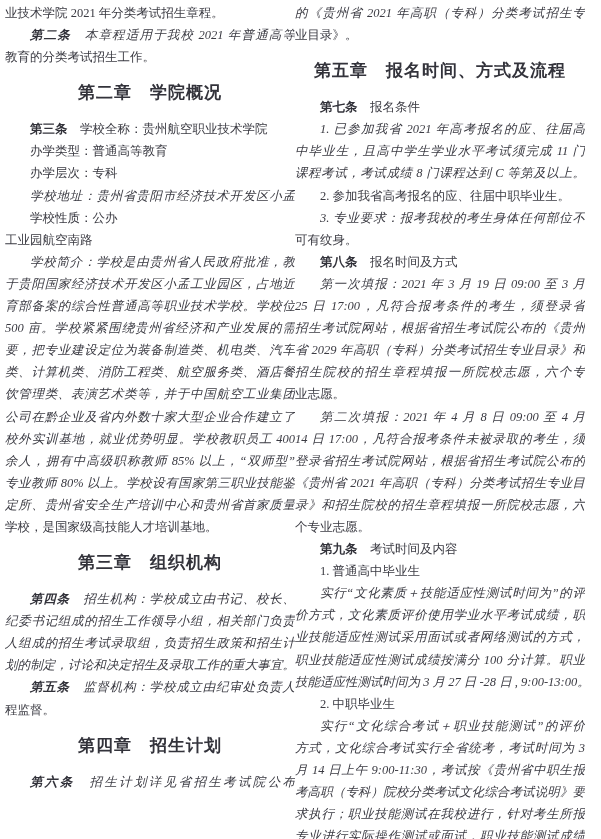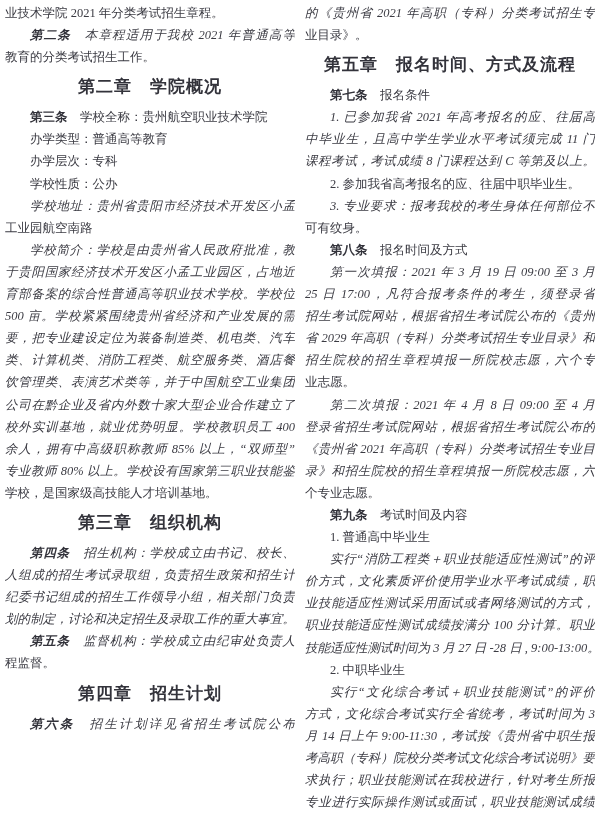--- a/index.html
+++ b/index.html
@@ -9,21 +9,20 @@
   }
   .page {
     position: relative;
     width: 601px;
     height: 839px;
     background: #ffffff;
     overflow: hidden;
     display: flex;
     box-sizing: border-box;
     padding: 2px 5px 0 5px;
-    gap: 10px;
     font-family: "Liberation Serif", "DejaVu Serif", serif;
     color: #3a3a42;
   }
   .col {
     flex: 0 0 290px;
     width: 290px;
     overflow: hidden;
     font-size: 12.5px;
   }
   .line {
@@ -44,58 +43,59 @@
     font-weight: bold;
     color: #33333b;
   }
   .heading {
     font-family: "Liberation Sans", "DejaVu Sans", sans-serif;
     font-weight: bold;
     font-size: 17px;
     line-height: 24px;
     height: 24px;
     text-align: center;
-    margin: 7px 0;
+    margin: 13px 0;
     color: #33333b;
     letter-spacing: 1px;
     white-space: nowrap;
     overflow: hidden;
   }
 </style>
 </head>
 <body>
 
 <div class="page">
   <div class="col">
       <div class="line">业技术学院 2021 年分类考试招生章程。</div>
       <div class="line indent fill"><b>第二条</b>　本章程适用于我校 2021 年普通高等</div>
       <div class="line">教育的分类考试招生工作。</div>
       <div class="heading">第二章　学院概况</div>
       <div class="line indent"><b>第三条</b>　学校全称：贵州航空职业技术学院</div>
       <div class="line indent">办学类型：普通高等教育</div>
       <div class="line indent">办学层次：专科</div>
+      <div class="line indent fill">学校地址：贵州省贵阳市经济技术开发区小孟</div>
       <div class="line indent">学校性质：公办</div>
-      <div class="line indent fill">学校地址：贵州省贵阳市经济技术开发区小孟</div>
       <div class="line">工业园航空南路</div>
       <div class="line indent fill">学校简介：学校是由贵州省人民政府批准，教</div>
       <div class="line fill">于贵阳国家经济技术开发区小孟工业园区，占地近</div>
       <div class="line fill">育部备案的综合性普通高等职业技术学校。学校位</div>
       <div class="line fill">500 亩。学校紧紧围绕贵州省经济和产业发展的需</div>
       <div class="line fill">要，把专业建设定位为装备制造类、机电类、汽车</div>
       <div class="line fill">类、计算机类、消防工程类、航空服务类、酒店餐</div>
       <div class="line fill">饮管理类、表演艺术类等，并于中国航空工业集团</div>
       <div class="line fill">公司在黔企业及省内外数十家大型企业合作建立了</div>
       <div class="line fill">校外实训基地，就业优势明显。学校教职员工 400</div>
       <div class="line fill">余人，拥有中高级职称教师 85% 以上，“双师型”</div>
       <div class="line fill">专业教师 80% 以上。学校设有国家第三职业技能鉴</div>
+      <div class="line fill">定所、贵州省安全生产培训中心和贵州省首家质量</div>
       <div class="line">学校，是国家级高技能人才培训基地。</div>
       <div class="heading">第三章　组织机构</div>
       <div class="line indent fill"><b>第四条</b>　招生机构：学校成立由书记、校长、</div>
+      <div class="line fill">纪委书记组成的招生工作领导小组，相关部门负责</div>
       <div class="line fill">人组成的招生考试录取组，负责招生政策和招生计</div>
-      <div class="line fill">纪委书记组成的招生工作领导小组，相关部门负责</div>
       <div class="line fill">划的制定，讨论和决定招生及录取工作的重大事宜。</div>
       <div class="line indent fill"><b>第五条</b>　监督机构：学校成立由纪审处负责人</div>
       <div class="line">程监督。</div>
       <div class="heading">第四章　招生计划</div>
       <div class="line indent fill"><b>第六条</b>　招生计划详见省招生考试院公布</div>
     </div>
   <div class="col">
       <div class="line fill">的《贵州省 2021 年高职（专科）分类考试招生专</div>
       <div class="line">业目录》。</div>
       <div class="heading">第五章　报名时间、方式及流程</div>
@@ -107,27 +107,28 @@
       <div class="line indent fill">3. 专业要求：报考我校的考生身体任何部位不</div>
       <div class="line">可有纹身。</div>
       <div class="line indent"><b>第八条</b>　报名时间及方式</div>
       <div class="line indent fill">第一次填报：2021 年 3 月 19 日 09:00 至 3 月</div>
       <div class="line fill">25 日 17:00，凡符合报考条件的考生，须登录省</div>
       <div class="line fill">招生考试院网站，根据省招生考试院公布的《贵州</div>
       <div class="line fill">省 2029 年高职（专科）分类考试招生专业目录》和</div>
       <div class="line fill">招生院校的招生章程填报一所院校志愿，六个专</div>
       <div class="line">业志愿。</div>
       <div class="line indent fill">第二次填报：2021 年 4 月 8 日 09:00 至 4 月</div>
+      <div class="line fill">14 日 17:00，凡符合报考条件未被录取的考生，须</div>
       <div class="line fill">登录省招生考试院网站，根据省招生考试院公布的</div>
       <div class="line fill">《贵州省 2021 年高职（专科）分类考试招生专业目</div>
       <div class="line fill">录》和招生院校的招生章程填报一所院校志愿，六</div>
       <div class="line">个专业志愿。</div>
       <div class="line indent"><b>第九条</b>　考试时间及内容</div>
       <div class="line indent">1. 普通高中毕业生</div>
-      <div class="line indent fill">实行“消防工程类＋职业技能适应性测试”的评</div>
+      <div class="line indent fill">实行“文化素质＋技能适应性测试时间为”的评</div>
       <div class="line fill">价方式，文化素质评价使用学业水平考试成绩，职</div>
       <div class="line fill">业技能适应性测试采用面试或者网络测试的方式，</div>
       <div class="line fill">职业技能适应性测试成绩按满分 100 分计算。职业</div>
       <div class="line fill">技能适应性测试时间为 3 月 27 日 -28 日 , 9:00-13:00。</div>
       <div class="line indent">2. 中职毕业生</div>
       <div class="line indent fill">实行“文化综合考试＋职业技能测试”的评价</div>
       <div class="line fill">方式，文化综合考试实行全省统考，考试时间为 3</div>
       <div class="line fill">月 14 日上午 9:00-11:30，考试按《贵州省中职生报</div>
       <div class="line fill">考高职（专科）院校分类考试文化综合考试说明》要</div>
       <div class="line fill">求执行；职业技能测试在我校进行，针对考生所报</div>

